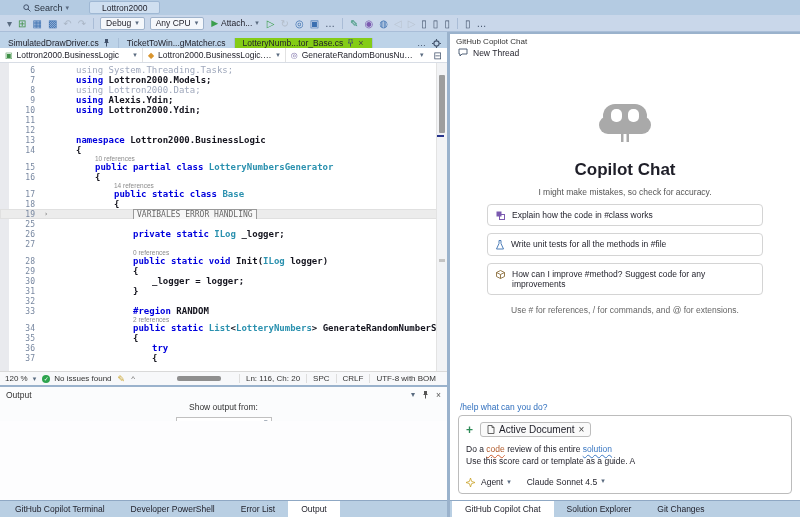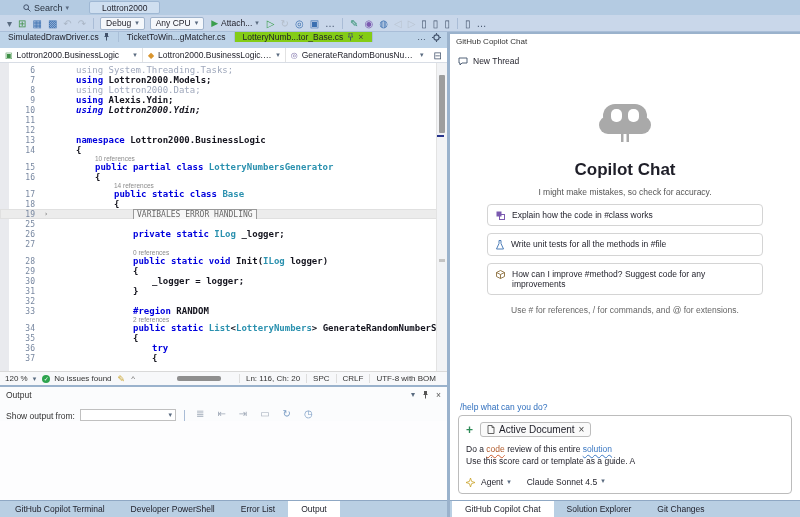--- a/index.html
+++ b/index.html
@@ -22,21 +22,21 @@
   .attach { display:flex; align-items:center; gap:3px; padding:0 4px; font-size:8.5px; }
   .play-glyph { color:#3a9e4c; font-size:9px; }
 
   
   .main { flex:1; display:flex; min-height:0; }
   .vsplit { width:3px; background:#9ab2cc; }
   .left { width:447px; display:flex; flex-direction:column; background:#ffffff; min-height:0; }
   .right { flex:1; display:flex; flex-direction:column; background:#ffffff; border-top:2px solid #9ab2cc; min-height:0; }
 
   
-  .tabrow { height:16px; background:#bdd3e8; display:flex; align-items:flex-start; flex:0 0 auto; }
+  .tabrow { height:16px; background:#bdd3e8; display:flex; align-items:flex-end; flex:0 0 auto; }
   .etab { display:flex; align-items:center; gap:4px; padding:0 8px; font-size:8.5px; border-right:1px solid #a9bfd8; color:#1e1e28; cursor:default; }
   .etab.active { background:#84cc16; }
   .tab-x { font-size:9px; color:#444; }
   .tabrow-right { margin-left:auto; display:flex; align-items:center; gap:6px; padding-right:6px; color:#42526b; }
 
   
   .crumbrow { height:15px; background:#fff; border-bottom:1px solid #d8dde5; display:flex; align-items:stretch; flex:0 0 auto; }
   .crumb { width:146px; display:flex; align-items:center; gap:4px; padding:0 5px; border-right:1px solid #e2e2e2; font-size:8.5px; overflow:hidden; white-space:nowrap; cursor:default; }
   .crumb .txt { overflow:hidden; text-overflow:ellipsis; flex:1; }
   .ci { font-size:8px; flex:0 0 auto; }
@@ -68,32 +68,32 @@
   .okdot { width:8px; height:8px; border-radius:50%; background:#2da44e; color:#fff; font-size:6px; line-height:8px; text-align:center; }
   .hscroll { flex:1; height:5px; position:relative; margin:0 8px; }
   .hthumb { position:absolute; left:28px; width:44px; top:0; bottom:0; background:#8f8f8f; border-radius:2px; }
   .stat-right { display:flex; align-items:center; gap:0; }
   .stat-seg { padding:0 6px; border-left:1px solid #ddd; }
 
   
   .outpanel { height:115px; border-top:2px solid #9ab2cc; display:flex; flex-direction:column; background:#fbfcfd; flex:0 0 auto; }
   .outtitle { height:15px; display:flex; align-items:center; padding:0 6px; font-size:8.5px; color:#333; }
   .outtitle .right-icons { margin-left:auto; display:flex; gap:7px; align-items:center; color:#555; }
-  .outtools { height:19px; display:flex; align-items:flex-end; gap:5px; padding:0 6px; font-size:8.5px; color:#333; }
+  .outtools { height:19px; display:flex; align-items:center; gap:5px; padding:0 6px; font-size:8.5px; color:#333;flex-direction:column; }
   .outdrop { width:96px; height:12px; border:1px solid #c0c0c0; background:#fff; display:flex; align-items:center; justify-content:flex-end; padding:0 3px; }
   .outbody { flex:1; background:#fdfdfe; }
 
   
   .bottombar { height:17px; background:#b9cfe3; border-top:1px solid #8fa8c4; display:flex; align-items:stretch; font-size:8.5px; padding-left:2px; flex:0 0 auto; }
   .btab { display:flex; align-items:center; padding:0 13px; color:#1e1e28; cursor:default; }
   .btab.active { background:#ffffff; }
 
   
   .panel-title { height:14px; display:flex; align-items:center; padding:0 6px; font-size:8px; color:#333; flex:0 0 auto; }
-  .newthread { height:18px; display:flex; align-items:flex-end; gap:5px; padding:0 8px; font-size:8.5px; flex:0 0 auto; cursor:default; }
+  .newthread { height:18px; display:flex; align-items:flex-start; gap:5px; padding:0 8px; font-size:8.5px; flex:0 0 auto; cursor:default; }
   .chatbody { flex:1; display:flex; flex-direction:column; min-height:0; }
   .chat-center { flex:1; display:flex; flex-direction:column; align-items:center; padding-top:36px; }
   .cc-title { font-size:17px; font-weight:bold; color:#1e1e28; margin-top:14px; }
   .cc-sub { font-size:8.5px; color:#555; margin-top:7px; }
   .sugg { width:276px; border:1px solid #d4d4d4; border-radius:4px; background:#fff; display:flex; gap:7px; padding:5px 8px; font-size:8.5px; margin-top:7px; align-items:flex-start; cursor:default; }
   .sugg:first-of-type { margin-top:16px; }
   .sugg svg { flex:0 0 auto; margin-top:1px; }
   .cc-hint { font-size:8.5px; color:#666; margin-top:10px; width:230px; text-align:center; line-height:1.35; }
   .help-line { font-size:8.5px; color:#2f6fbe; padding:2px 10px 3px; }
   .inputbox { margin:0 8px 6px; border:1px solid #bcbcbc; border-radius:4px; background:#fff; padding:6px 7px; }
@@ -229,21 +229,21 @@
         </span>
         <span class="crumb-split">⊟</span>
       </div>
 
       <div class="codewrap">
         <div>
             <div class="code-line"><span class="ln">6</span><span class="fold"></span><span class="lc" style="padding-left: 19px;"><span class="tk-g">using System.Threading.Tasks;</span></span></div>
             <div class="code-line"><span class="ln">7</span><span class="fold"></span><span class="lc" style="padding-left: 19px;"><span class="tk-k">using </span><span class="tk-d">Lottron2000.Models;</span></span></div>
             <div class="code-line"><span class="ln">8</span><span class="fold"></span><span class="lc" style="padding-left: 19px;"><span class="tk-g">using Lottron2000.Data;</span></span></div>
             <div class="code-line"><span class="ln">9</span><span class="fold"></span><span class="lc" style="padding-left: 19px;"><span class="tk-k">using </span><span class="tk-d">Alexis.Ydin;</span></span></div>
-            <div class="code-line"><span class="ln">10</span><span class="fold"></span><span class="lc" style="padding-left: 19px; font-style: italic;"><span class="tk-k">using </span><span class="tk-d">Lottron2000.Ydin;</span></span></div>
+            <div class="code-line"><span class="ln">10</span><span class="fold"></span><span class="lc" style="padding-left: 19px;"><span class="tk-k">using </span><span class="tk-d">Lottron2000.Ydin;</span></span></div>
             <div class="code-line"><span class="ln">11</span><span class="fold"></span></div>
             <div class="code-line"><span class="ln">12</span><span class="fold"></span><span class="lc" style="padding-left: 19px;"></span></div>
             <div class="code-line"><span class="ln">13</span><span class="fold"></span><span class="lc" style="padding-left: 19px;"><span class="tk-k">namespace </span><span class="tk-d">Lottron2000.BusinessLogic</span></span></div>
             <div class="code-line"><span class="ln">14</span><span class="fold"></span><span class="lc" style="padding-left: 19px;"><span class="tk-d">{</span></span></div>
             <div class="ref-line">
               <span style="margin-left: 95px;">10 references</span>
             </div>
             <div class="code-line"><span class="ln">15</span><span class="fold"></span><span class="lc" style="padding-left: 38px;"><span class="tk-k">public partial class </span><span class="tk-t">LotteryNumbersGenerator</span></span></div>
             <div class="code-line"><span class="ln">16</span><span class="fold"></span><span class="lc" style="padding-left: 38px;"><span class="tk-d">{</span></span></div>
             <div class="ref-line">

